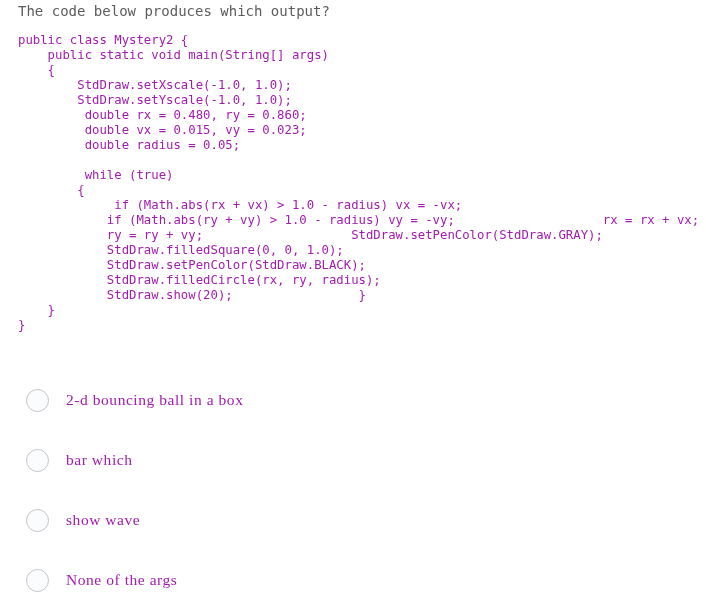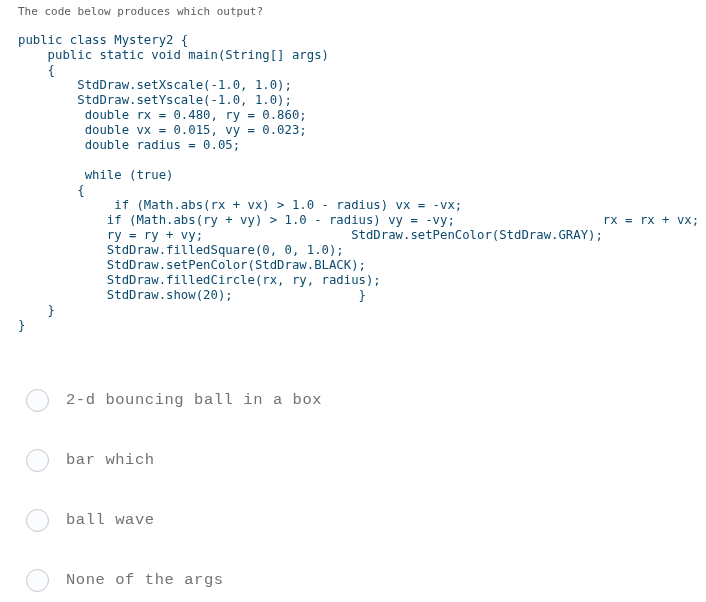--- a/index.html
+++ b/index.html
@@ -16,34 +16,34 @@
     font-family: "DejaVu Sans Mono", "Liberation Mono", monospace;
     color: #5a5a5a;
     -webkit-font-smoothing: antialiased;
   }
 
   
   #question-prompt {
     position: absolute;
     left: 18px;
     top: 4px;
-    font-size: 11px;
+    font-size: 14px;
     line-height: 15px;
     color: #5c5c5c;
     white-space: pre;
   }
 
   
   #code-block {
     position: absolute;
     left: 18px;
     top: 33px;
     font-size: 12.3px;
     line-height: 15px;
-    color: #0c4a6e;
+    color: #a21caf;
     white-space: pre;
     tab-size: 4;
   }
   #code-block .code-line {
     display: block;
     min-height: 15px;
     white-space: pre;
   }
   #code-block .code-line.blank {
     height: 15px;
@@ -68,24 +68,24 @@
     width: 23px;
     height: 23px;
     border: 1px solid #c3c6cb;
     border-radius: 50%;
     background: #fbfcfd;
     box-sizing: border-box;
     flex: 0 0 auto;
   }
   .option-label {
     margin-left: 17px;
-    font-family: Liberation Mono, monospace;
+    font-family: Liberation Serif, serif;
     font-size: 15.5px;
     letter-spacing: 0.55px;
-    color: #737373;
+    color: #a21caf;
     white-space: pre;
   }
 </style>
 </head>
 <body>
 
 <div id="question-prompt">The code below produces which output?</div>
 
 <div id="code-block"><span class="code-line">public class Mystery2 {</span><span class="code-line">    public static void main(String[] args)</span><span class="code-line">    {</span><span class="code-line">        StdDraw.setXscale(-1.0, 1.0);</span><span class="code-line">        StdDraw.setYscale(-1.0, 1.0);</span><span class="code-line">         double rx = 0.480, ry = 0.860;</span><span class="code-line">         double vx = 0.015, vy = 0.023;</span><span class="code-line">         double radius = 0.05;</span><span class="code-line blank">&nbsp;</span><span class="code-line">         while (true)</span><span class="code-line">        {</span><span class="code-line">             if (Math.abs(rx + vx) &gt; 1.0 - radius) vx = -vx;</span><span class="code-line">            if (Math.abs(ry + vy) &gt; 1.0 - radius) vy = -vy;                    rx = rx + vx;</span><span class="code-line">            ry = ry + vy;                    StdDraw.setPenColor(StdDraw.GRAY);</span><span class="code-line">            StdDraw.filledSquare(0, 0, 1.0);</span><span class="code-line">            StdDraw.setPenColor(StdDraw.BLACK);</span><span class="code-line">            StdDraw.filledCircle(rx, ry, radius);</span><span class="code-line">            StdDraw.show(20);                 }</span><span class="code-line">    }</span><span class="code-line">}</span></div>
 
@@ -93,19 +93,19 @@
     <div class="option-row">
       <span class="option-radio"></span>
       <span class="option-label">2-d bouncing ball in a box</span>
     </div>
     <div class="option-row">
       <span class="option-radio"></span>
       <span class="option-label">bar which</span>
     </div>
     <div class="option-row">
       <span class="option-radio"></span>
-      <span class="option-label">ball wave</span>
+      <span class="option-label">show wave</span>
     </div>
     <div class="option-row">
       <span class="option-radio"></span>
       <span class="option-label">None of the args</span>
     </div>
   </div>
 
 </body></html>

